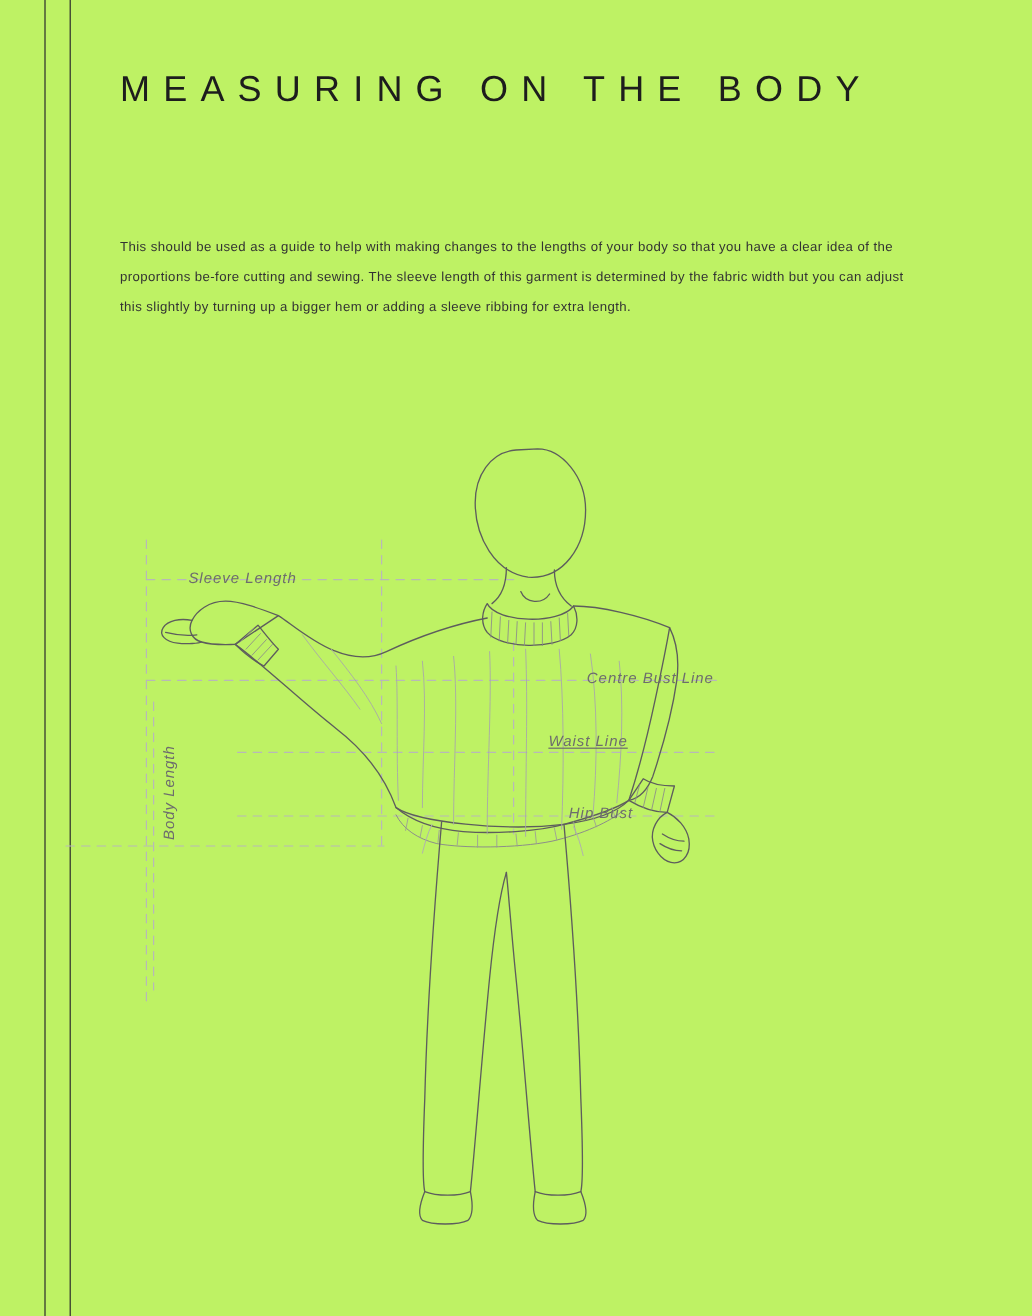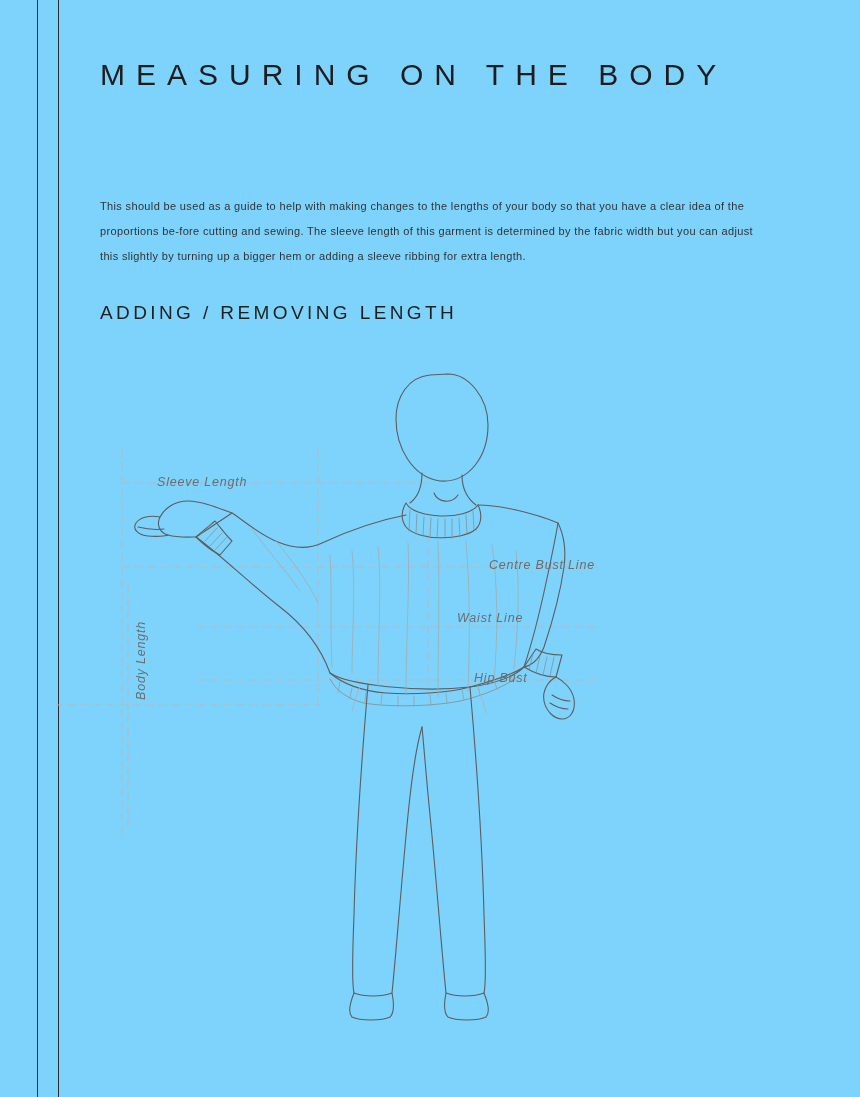--- a/index.html
+++ b/index.html
@@ -11,21 +11,21 @@
     width: 860px;
     height: 1097px;
     font-family: "Liberation Sans", sans-serif;
     color: #2a2a2a;
     position: relative;
     overflow: hidden;
   }
   .page {
     position: absolute;
     inset: 0;
-    background: #7dd3fc;
+    background: #bef264;
   }
   
   .rule-left {
     position: absolute;
     top: 0;
     bottom: 0;
     width: 1px;
     background: #2b2b2b;
   }
   .rule-left.a { left: 37px; }
@@ -114,21 +114,20 @@
 
   <div class="rule-left a"></div>
   <div class="rule-left b"></div>
 
   <div class="content">
 
     <h1 class="title">MEASURING ON THE BODY</h1>
 
     <p class="intro">This should be used as a guide to help with making changes to the lengths of your body so that you have a clear idea of the proportions be-fore cutting and sewing. The sleeve length of this garment is determined by the fabric width but you can adjust this slightly by turning up a bigger hem or adding a sleeve ribbing for extra length.</p>
 
-    <h2 class="sub">ADDING / REMOVING LENGTH</h2>
 
 
     <div class="figure">
       <svg width="860" height="700" viewBox="0 0 860 700" xmlns="http://www.w3.org/2000/svg">
         <g fill="none" stroke="#5d5d5d" stroke-width="1.1" stroke-linecap="round" stroke-linejoin="round">
 
           <g stroke="#b8b8b8" stroke-width="1" stroke-dasharray="7 6">
 
             <line x1="122" y1="95" x2="122" y2="480"></line>
 
@@ -251,19 +250,19 @@
           <path d="M478 334 C482 342 484 350 486 358" stroke="#b0b0b0" stroke-width="0.8"></path>
         </g>
       </svg>
 
       <span class="fig-label" style="left:157px; top:120px;font-style:italic;">Sleeve Length</span>
 
       <span class="fig-label vertical" style="left:134px; top:345px;">Body Length</span>
 
       <span class="fig-label" style="left:457px; top:203px;margin-left:32px;">Centre Bust Line</span>
 
-      <span class="fig-label" style="left:457px; top:256px;">Waist Line</span>
+      <span class="fig-label" style="left:457px; top:256px;text-decoration:underline;">Waist Line</span>
 
       <span class="fig-label" style="left:474px; top:316px;">Hip Bust</span>
     </div>
 
   </div>
 </div>
 
 </body></html>

